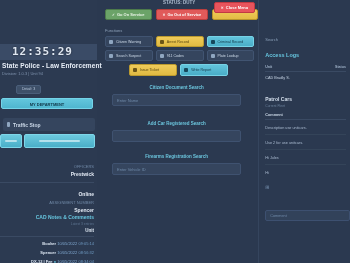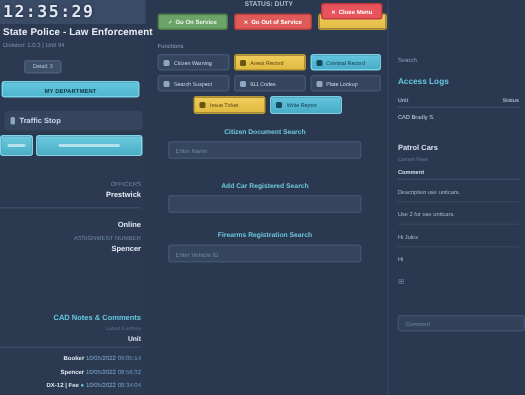--- a/index.html
+++ b/index.html
@@ -23,24 +23,25 @@
     display: flex; flex-direction: column;
     position: relative;
   }
   .clock-bar {
     background: #3a4b66;
     color: #dfe7f2;
     font-family: "DejaVu Sans Mono", monospace;
     font-size: 11px;
     font-weight: bold;
     letter-spacing: 1px;
-    padding: 2px 3px 3px 2px;
+    padding: 2px 3px 3px 12px;
     height: 16px;
     line-height: 12px;
     text-shadow: 0 0 2px rgba(0,0,0,.6);
+    margin-top: 44px;
   }
   .dept-block { padding: 2px 4px 0 2px; }
   .dept-title {
     color: #e8eef7; font-size: 6.5px; font-weight: bold;
     letter-spacing: .1px; white-space: nowrap;
   }
   .dept-sub {
     color: #7f93ae; font-size: 4px; margin-top: 2px; white-space: nowrap;
   }
   .badge-pill {

